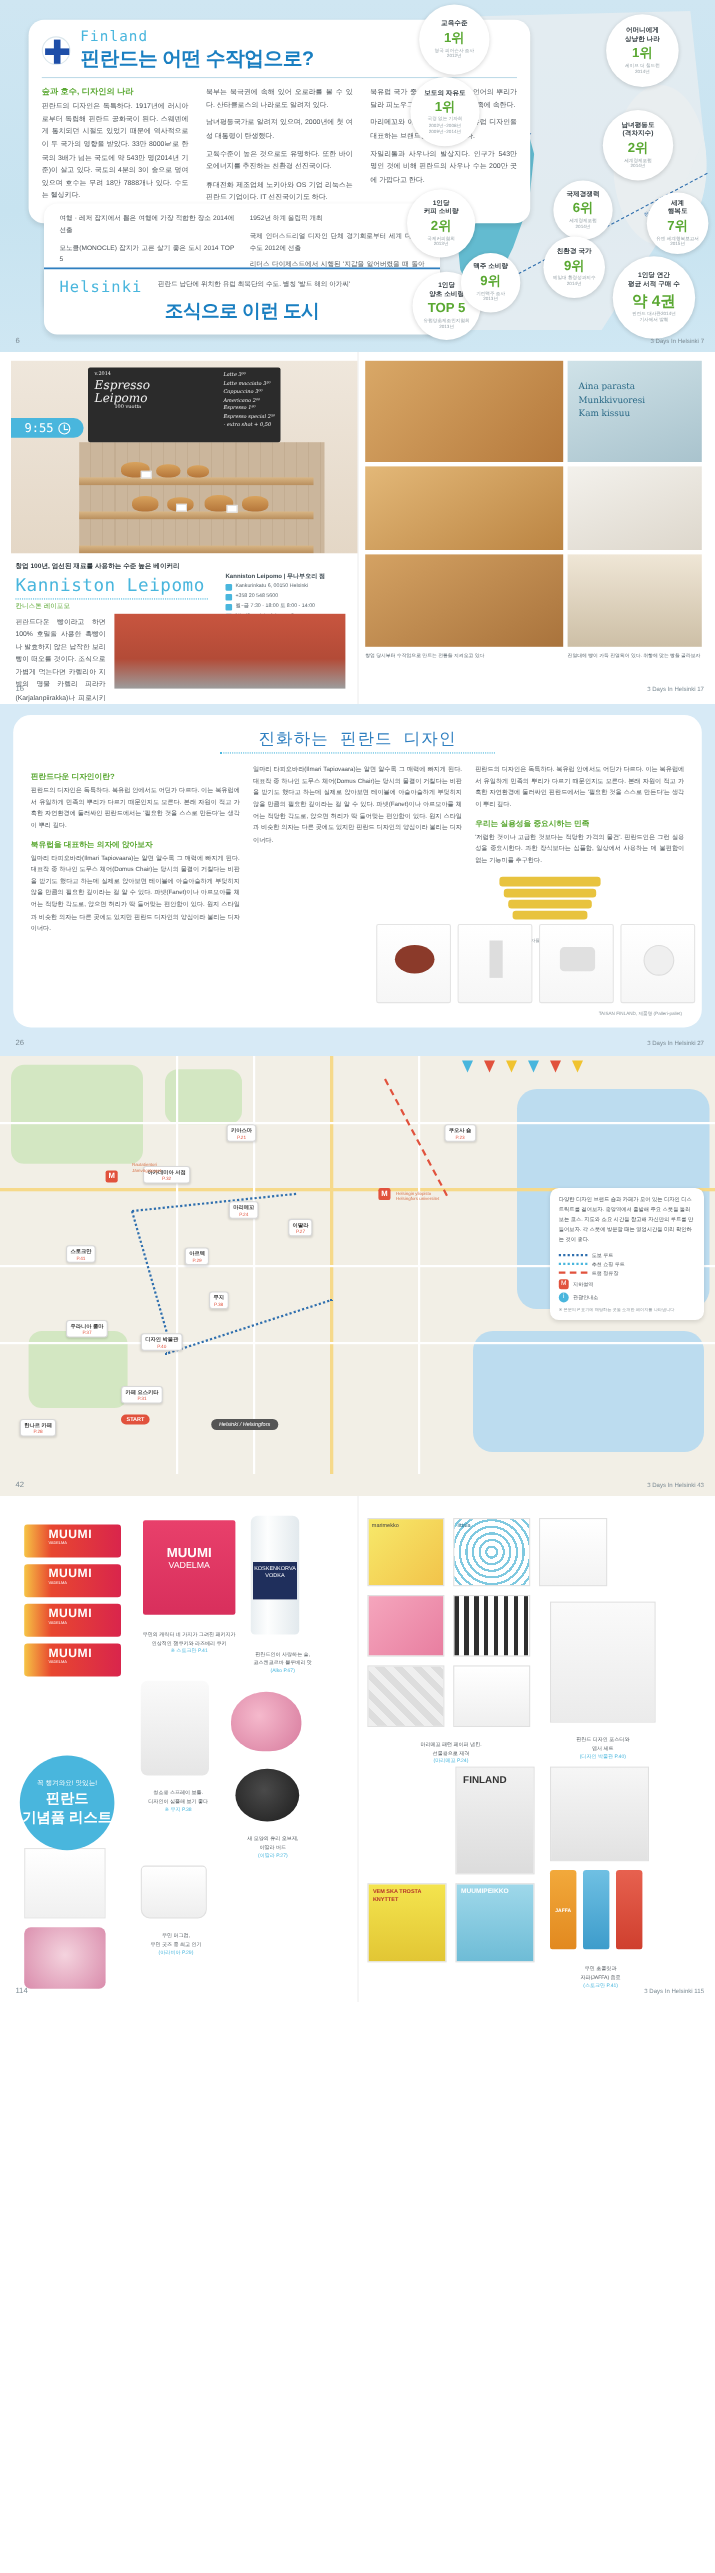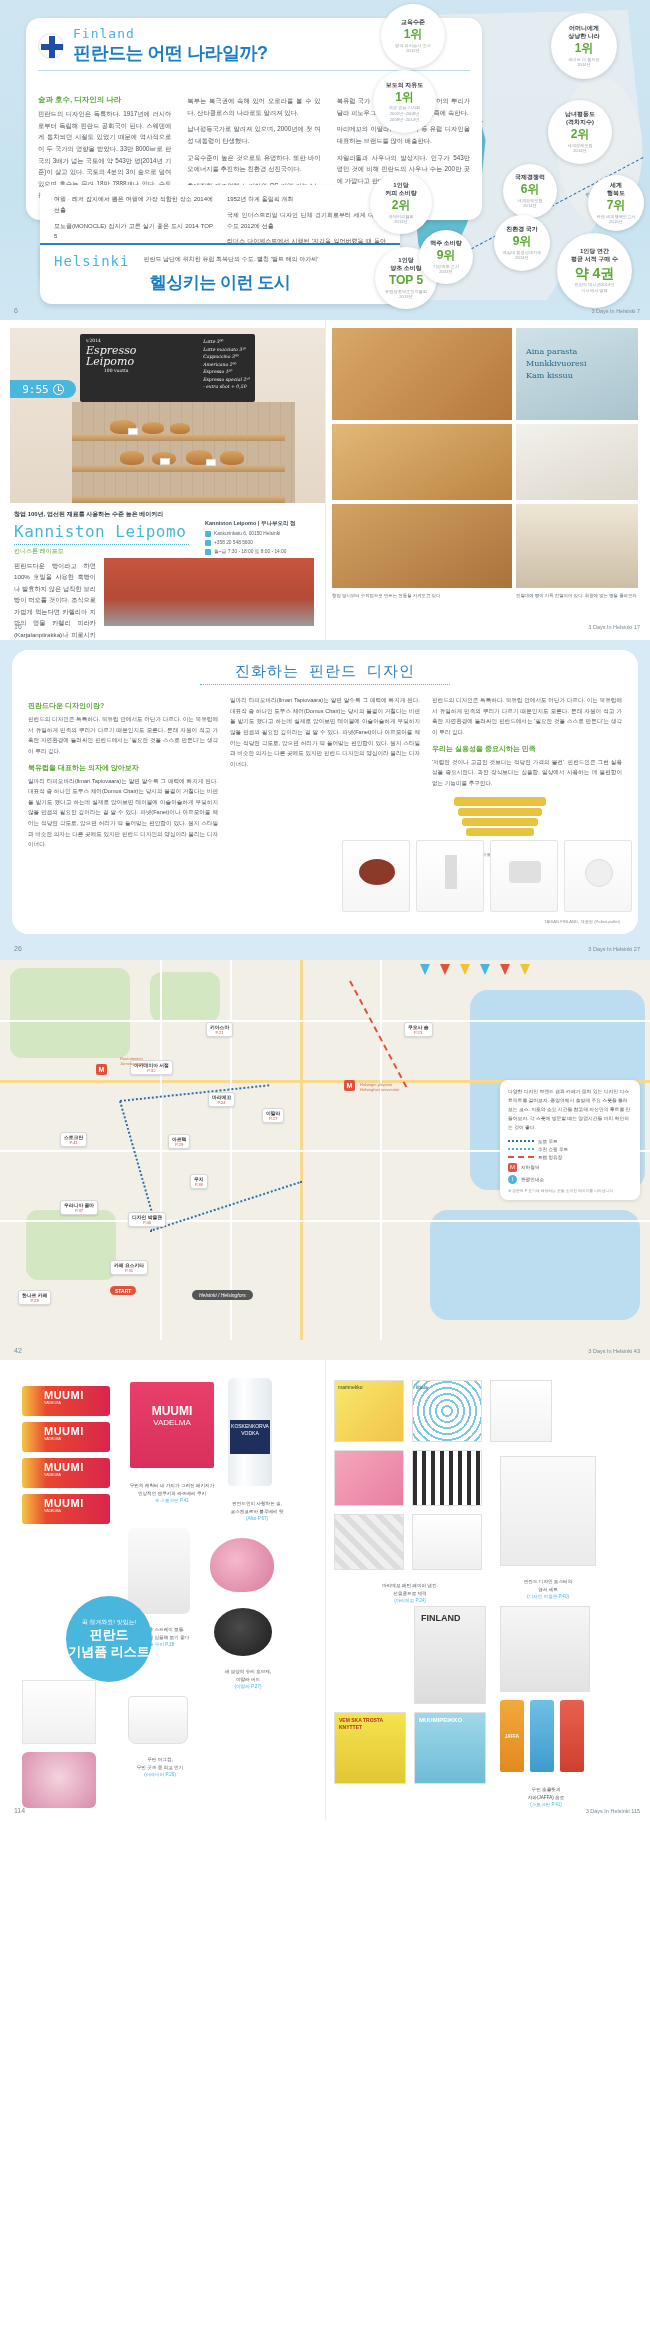--- a/index.html
+++ b/index.html
@@ -26,21 +26,21 @@
   }
   .flag-head { display:flex; align-items:center; gap:9px; border-bottom:1px solid #bfdbe8; padding-bottom:5px;}
   .flag-circle {
     width:26px;height:26px;border-radius:50%;background:#fff;border:1px solid #dce7ec;
     position:relative;flex:none;
   }
   .flag-circle:before{content:"";position:absolute;left:10px;top:2px;width:6px;height:22px;background:#1e4ea8;}
   .flag-circle:after{content:"";position:absolute;left:2px;top:10px;width:22px;height:6px;background:#1e4ea8;}
   .flag-en { font-family:"DejaVu Sans Mono",monospace; color:#49b6dd; font-size:13px; letter-spacing:1px;}
   .flag-ko { color:#1a7fc1; font-size:18px; font-weight:bold; letter-spacing:-.5px; }
-  .art-cols { display:flex; gap:16px; margin-top:24px; }
+  .art-cols { display:flex; gap:16px; margin-top:7px; }
   .art-col { flex:1; }
   .art-sub { color:#5aa832; font-size:7.5px; font-weight:bold; margin-bottom:3px; }
   .art-p { color:#4a5157; font-size:6.3px; line-height:1.85; margin-bottom:5px; text-align:justify; }
   .facts-card {
     position:absolute; left:40px; top:185px; width:360px; background:#fff;
     border-radius:12px; box-shadow:0 2px 5px rgba(0,0,0,.10); padding:9px 14px 10px 14px;
   }
   .facts-cols{display:flex;gap:14px;}
   .facts-cols .art-p{font-size:6px;line-height:1.8;}
   .hel-card {
@@ -166,21 +166,21 @@
   .cap{position:absolute;font-size:4.6px;line-height:1.7;color:#4a5157;text-align:center;}
   .cap .ref{color:#49b6dd;}
   .muumi-bar{position:absolute;width:88px;height:30px;border-radius:3px;
     background:linear-gradient(90deg,#f6c445 0%,#e8472f 28%,#d9254c 100%);color:#fff;}
   .muumi-bar .txt{font-size:11px;font-weight:bold;letter-spacing:.5px;padding:3px 0 0 22px;}
   .muumi-bar .sub{font-size:3.6px;padding-left:22px;line-height:1.25;}
   .bottle{position:absolute;background:linear-gradient(90deg,#e8eef1,#fdfefe 35%,#e2e9ed);border-radius:6px 6px 4px 4px;}
   .sticker-box{position:absolute;background:#fff;border:1px solid #e0e0e0;}
   .souv-badge{
     position:absolute;border-radius:50%;background:#49b6dd;color:#fff;text-align:center;
-    display:flex;flex-direction:column;align-items:center;justify-content:center;margin-left:48px;
+    display:flex;flex-direction:column;align-items:center;justify-content:center;
   }
   .souv-badge .s1{font-size:6px;line-height:1.5;}
   .souv-badge .s2{font-size:13px;font-weight:bold;line-height:1.3;}
 </style>
 </head>
 <body>
 
 <div class="page" id="page-finland">
   <div class="euro-map"></div>
   <div class="fin-land"></div>
@@ -193,21 +193,21 @@
   <div class="route-line" style="left:270px;top:120px;width:160px;transform:rotate(-22deg);"></div>
   <div class="route-dash" style="left:440px;top:265px;width:230px;transform:rotate(-28deg);"></div>
   <div class="plane" style="left:524px;top:202px;">✈</div>
   <div class="route-cap" style="left:584px;top:186px;">한국 출발 항로</div>
 
   <div class="flag-card">
     <div class="flag-head">
       <div class="flag-circle"></div>
       <div>
         <div class="flag-en">Finland</div>
-        <div class="flag-ko">핀란드는 어떤 나라일까?</div>
+        <div class="flag-ko">핀란드는 어떤 수작업으로?</div>
       </div>
     </div>
     <div class="art-cols">
       <div class="art-col">
         <div class="art-sub">숲과 호수, 디자인의 나라</div>
         <div class="art-p">핀란드의 디자인은 독특하다. 1917년에 러시아로부터 독립해 핀란드 공화국이 된다. 스웨덴에게 통치되던 시절도 있었기 때문에 역사적으로 이 두 국가의 영향을 받았다. 33만 8000㎢로 한국의 3배가 넘는 국토에 약 543만 명(2014년 기준)이 살고 있다. 국토의 4분의 3이 숲으로 덮여 있으며 호수는 무려 18만 7888개나 있다. 수도는 헬싱키다.</div>
       </div>
       <div class="art-col">
         <div class="art-p">북부는 북극권에 속해 있어 오로라를 볼 수 있다. 산타클로스의 나라로도 알려져 있다.</div>
         <div class="art-p">남녀평등국가로 알려져 있으며, 2000년에 첫 여성 대통령이 탄생했다.</div>
@@ -235,21 +235,21 @@
         <div class="art-p">리더스 다이제스트에서 시행된 '지갑을 잃어버렸을 때 돌아오는 확률로 성실함을 측정하는 조사 2013' 16개 도시 중 1위</div>
       </div>
     </div>
   </div>
 
   <div class="hel-card">
     <div class="hel-row">
       <div class="hel-en">Helsinki</div>
       <div class="hel-desc">핀란드 남단에 위치한 유럽 최북단의 수도. 별칭 '발트 해의 아가씨'</div>
     </div>
-    <div class="hel-ko">헬싱키는 이런 도시</div>
+    <div class="hel-ko">조식으로 이런 도시</div>
   </div>
 
   <div class="stat" style="left:381px;top:4px;width:64px;height:64px;">
     <div class="t">교육수준</div>
     <div class="v">1위</div>
     <div class="s" style="white-space:pre-line">영국 피어슨사 조사
 2012년</div>
   </div>
   <div class="stat" style="left:551px;top:13px;width:66px;height:66px;">
     <div class="t" style="white-space:pre-line">어머니에게

